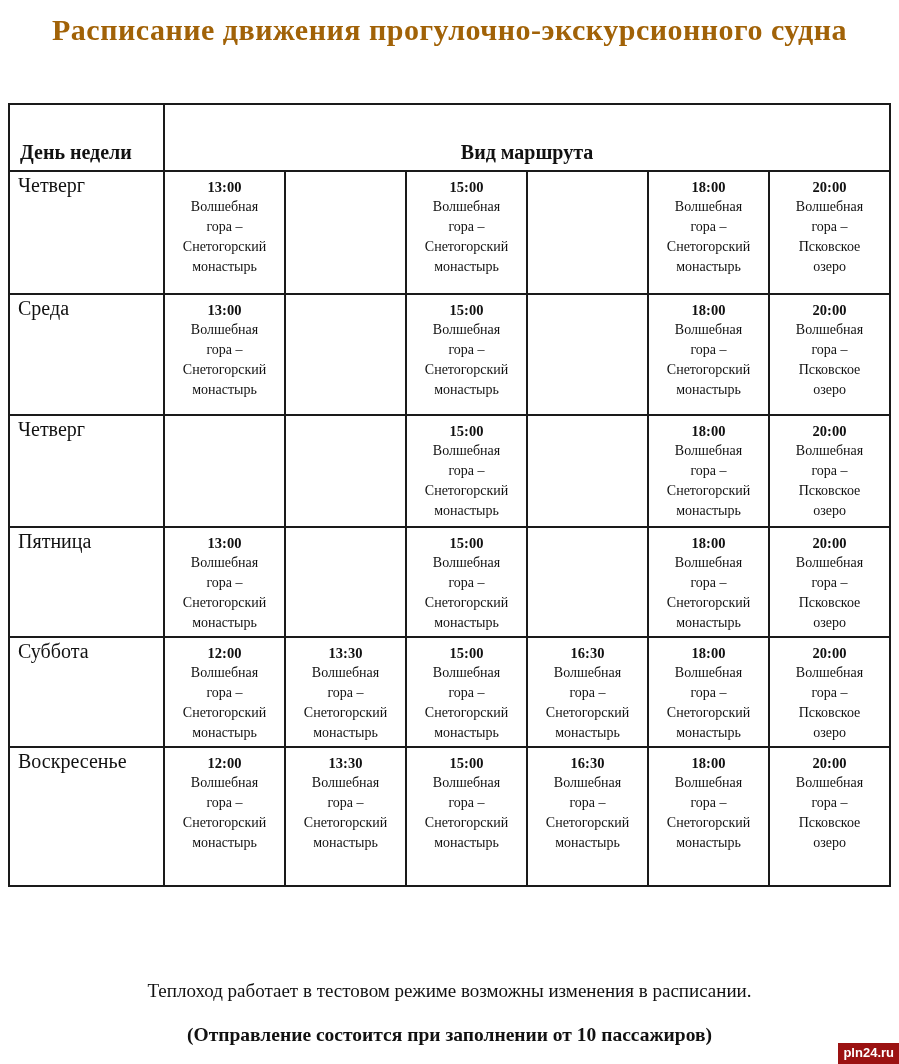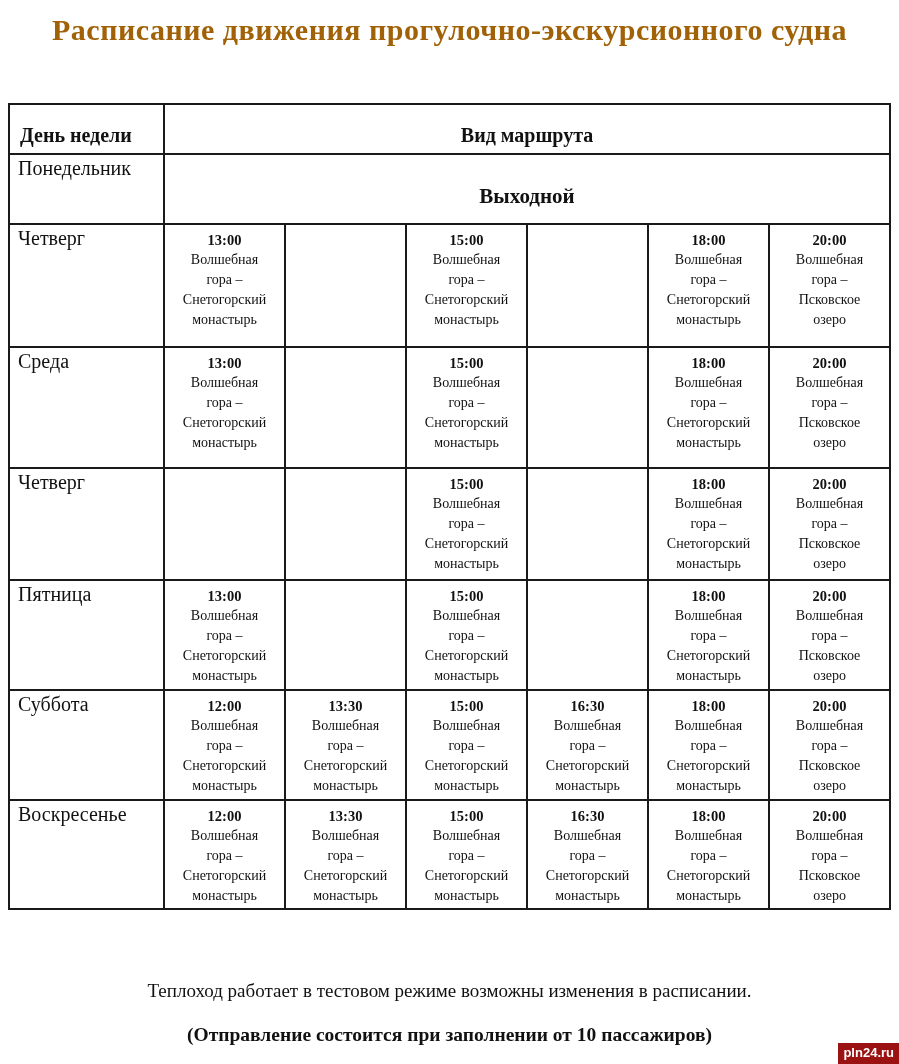--- a/index.html
+++ b/index.html
@@ -28,28 +28,28 @@
     width: 883px;
     border-collapse: collapse;
     table-layout: fixed;
   }
   table.sched col.c-day { width: 155px; }
   table.sched col.c-slot { width: 121px; }
   table.sched th, table.sched td {
     border: 2px solid #1a1a1a;
     background: #ffffff;
   }
-  tr.r-head  { height: 50px; }
+  tr.r-head  { height: 67px; }
   tr.r-mon   { height: 70px; }
   tr.r-tue   { height: 123px; }
   tr.r-wed   { height: 121px; }
   tr.r-thu   { height: 112px; }
   tr.r-fri   { height: 110px; }
   tr.r-sat   { height: 110px; }
-  tr.r-sun   { height: 109px; }
+  tr.r-sun   { height: 139px; }
   th.day-h {
     vertical-align: bottom;
     text-align: left;
     padding: 0 0 6px 10px;
     font-size: 20px;
     font-weight: bold;
   }
   th.route-h {
     vertical-align: bottom;
     text-align: center;
@@ -132,24 +132,20 @@
     <col class="c-slot">
       <col class="c-slot">
       <col class="c-slot">
   </colgroup>
   <tbody>
     <tr class="r-head">
       <th class="day-h">День недели</th>
       <th class="route-h" colspan="6">Вид маршрута</th>
     </tr>
 
-    <tr class="r-mon">
-      <td class="day">Понедельник</td>
-      <td class="off" colspan="6">Выходной</td>
-    </tr>
 
     <tr class="r-tue">
       <td class="day">Четверг</td>
       <td class="slot">
         <div class="t">13:00</div>
         <div class="rt">Волшебная гора – Снетогорский монастырь</div>
       </td>
       <td class="slot"></td>
       <td class="slot">
         <div class="t">15:00</div>

